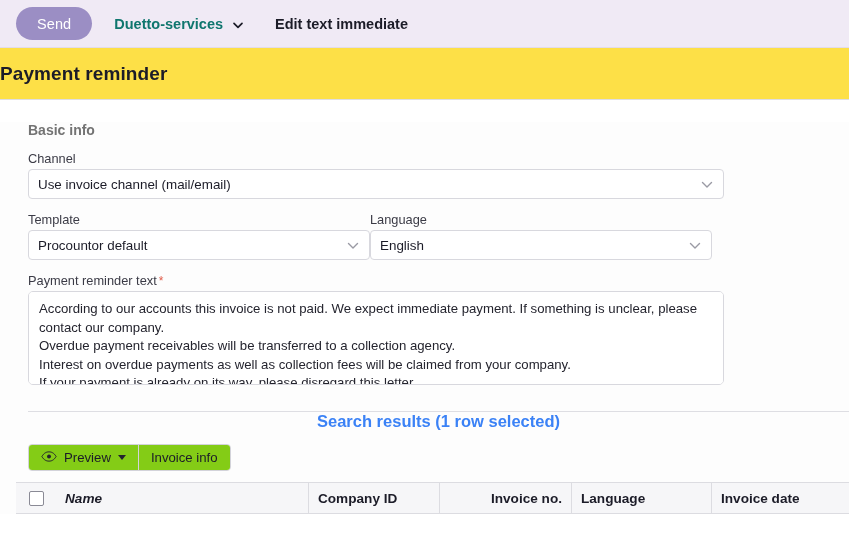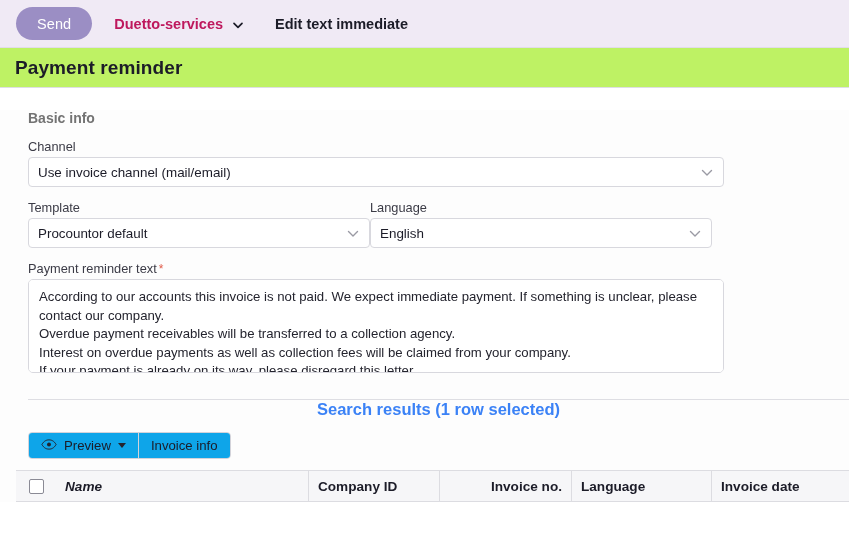--- a/index.html
+++ b/index.html
@@ -39,43 +39,42 @@
     letter-spacing: .1px;
   }
   .toolbar-menu {
     display: flex;
     align-items: center;
     gap: 9px;
     margin-left: 22px;
     cursor: pointer;
     font-size: 14.5px;
     font-weight: bold;
-    color: #be185d;
+    color: #0f766e;
   }
   .chev-dark {
     display: inline-block;
     width: 11px;
     height: 11px;
   }
   .toolbar-link {
     margin-left: 32px;
     font-size: 14.5px;
     font-weight: bold;
     color: #1c1c28;
     cursor: pointer;
   }
 
   
   .title-bar {
-    height: 40px;
-    background: #bef264;
+    height: 52px;
+    background: #fde047;
     border-bottom: 1px solid #dedee3;
     display: flex;
     align-items: center;
-    padding-left: 15px;
     box-sizing: border-box;
   }
   .page-title {
     font-size: 19px;
     font-weight: bold;
     color: #1c1c28;
     letter-spacing: .1px;
   }
 
   
@@ -169,21 +168,21 @@
     background: #fafafb;
   }
   .btn-seg {
     display: flex;
     align-items: center;
     gap: 7px;
     height: 25px;
     padding: 0 12px;
     font-size: 13.2px;
     color: #1c1c28;
-    background: #0ea5e9;
+    background: #84cc16;
     cursor: pointer;
     border: none;
     font-family: "Liberation Sans", sans-serif;
   }
   .btn-seg + .btn-seg {
     border-left: 1px solid #d3d3da;
   }
   .caret-down {
     width: 0; height: 0;
     border-left: 4.5px solid transparent;

